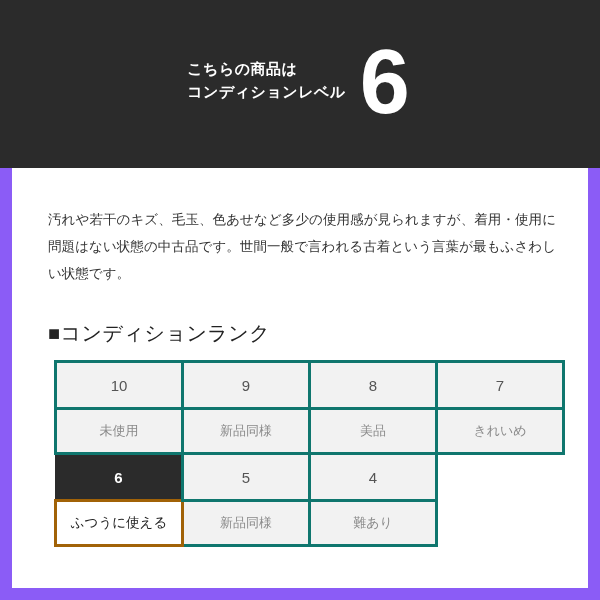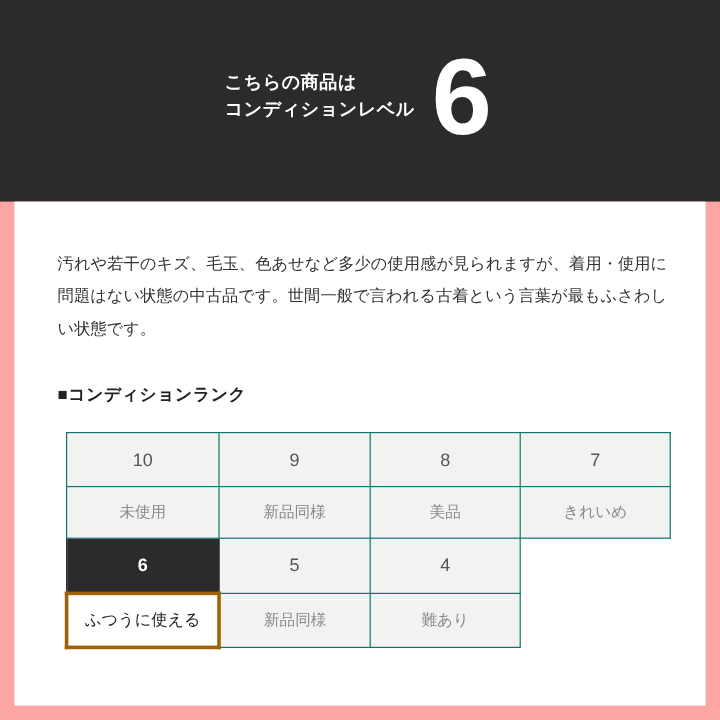--- a/index.html
+++ b/index.html
@@ -10,21 +10,21 @@
     width: 600px;
     height: 600px;
     background: #2b2b2b;
     font-family: "Liberation Sans", sans-serif;
     overflow: hidden;
   }
   .page {
     position: relative;
     width: 600px;
     height: 600px;
-    background: #fca5a5;
+    background: #8b5cf6;
     box-sizing: border-box;
   }
 
   
   .header {
     position: absolute;
     left: 0;
     top: 0;
     width: 600px;
     height: 168px;
@@ -88,38 +88,38 @@
     font-size: 13.5px;
     line-height: 2.0;
     color: #333333;
     text-align: justify;
   }
 
   .section-title {
     position: absolute;
     left: 36px;
     top: 152px;
-    font-size: 14px;
-    font-weight: bold;
+    font-size: 20px;
+    font-weight: normal;
     color: #222222;
     letter-spacing: 0.5px;
   }
 
   
   .rank-table {
     position: absolute;
     left: 42px;
     top: 192px;
     border-collapse: collapse;
     table-layout: fixed;
   }
   .rank-table td {
     width: 124px;
     height: 42px;
-    border: 1px solid #0f766e;
+    border: 3px solid #0f766e;
     text-align: center;
     vertical-align: middle;
     font-size: 13px;
     color: #8a8a8a;
     background: #f2f2f2;
     padding: 0;
   }
   .rank-table td.num {
     font-size: 15px;
     color: #555555;

